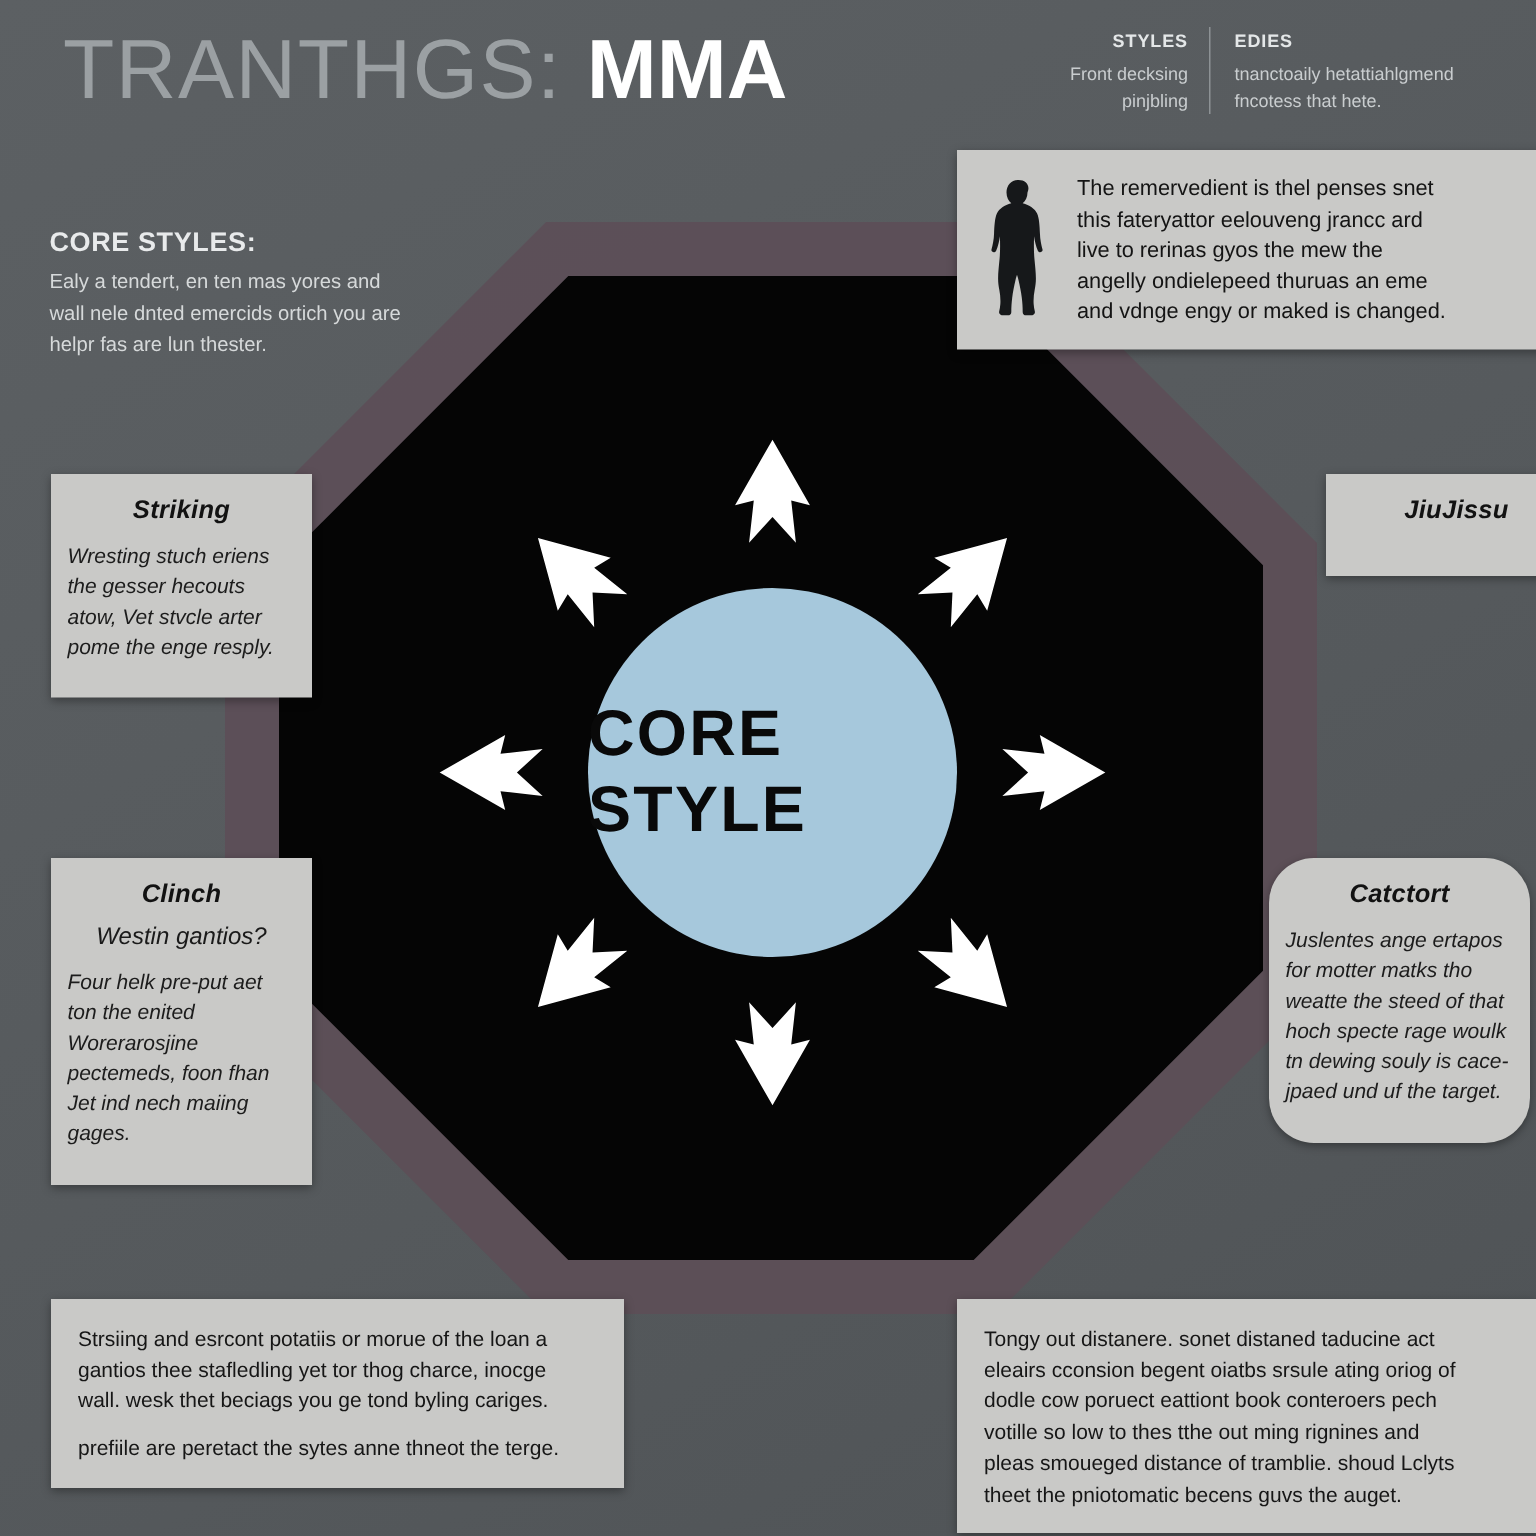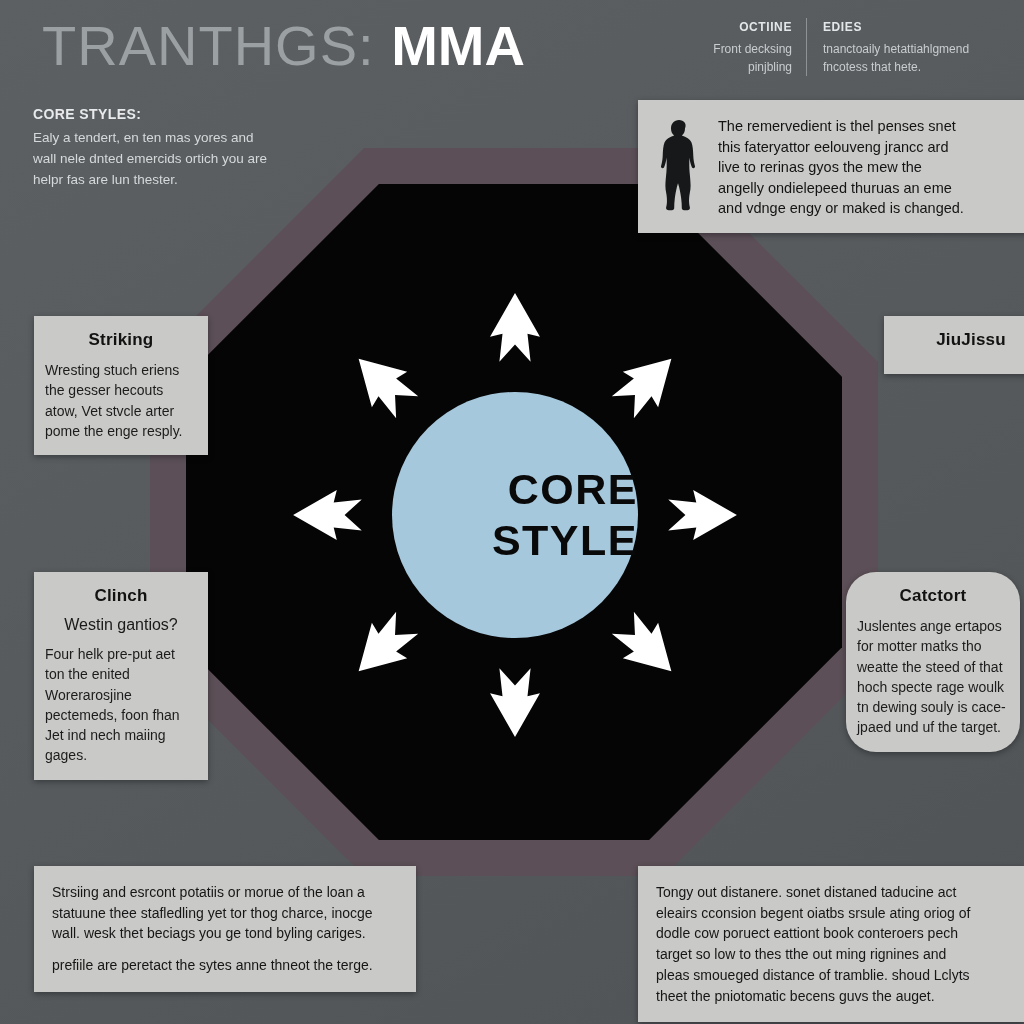--- a/index.html
+++ b/index.html
@@ -42,24 +42,25 @@
     left: 33px;
     top: 104px;
     width: 300px;
     color: #d6d9da;
     font-size: 13.5px;
     line-height: 1.55;
   }
   #intro-block .intro-heading {
     font-weight: 700;
     color: #e8eaeb;
-    font-size: 14px;
+    font-size: 18px;
     letter-spacing: 0.4px;
     display: block;
     margin-bottom: 2px;
+    margin-top: 44px;
   }
 
   
   #top-right-cols {
     position: absolute;
     left: 672px;
     top: 18px;
     width: 348px;
     display: flex;
     gap: 0px;
@@ -107,21 +108,21 @@
   #core-circle {
     position: absolute;
     left: 392px;
     top: 392px;
     width: 246px;
     height: 246px;
     border-radius: 50%;
     background: #a6c8dc;
     display: flex;
     flex-direction: column;
-    align-items: flex-end;
+    align-items: flex-start;
     justify-content: center;
     gap: 6px;
   }
   #core-circle .core-line {
     color: #090909;
     font-weight: 700;
     font-size: 43px;
     letter-spacing: 1.5px;
     line-height: 1.05;
     font-family: "Liberation Sans", sans-serif;
@@ -162,21 +163,21 @@
     color: #1a1a1a;
     margin-bottom: 10px;
   }
   .panel .p-body {
     display: block;
     font-size: 14px;
     line-height: 1.45;
     text-align: left;
     color: #1c1c1c;
   }
-  .panel.side { width: 152px; padding: 14px 11px 14px 11px; }
+  .panel.side { width: 152px; padding: 14px 11px 24px 11px; font-style: italic; }
 
   #panel-striking { left: 34px;  top: 316px; }
   #panel-clinch   { left: 34px;  top: 572px; }
   #panel-jiujitsu { left: 884px; top: 316px; }
   #panel-catch    { left: 846px; top: 572px; border-radius: 30px; }
 
   
   #panel-hero {
     left: 638px;
     top: 100px;
@@ -233,21 +234,21 @@
 
   <div id="intro-block">
     <span class="intro-heading">CORE STYLES:</span>
     <span>Ealy a tendert, en ten mas yores and</span><br>
     <span>wall nele dnted emercids ortich you are</span><br>
     <span>helpr fas are lun thester.</span>
   </div>
 
   <div id="top-right-cols">
     <div class="tr-col left">
-      <span class="tr-head">OCTIINE</span>
+      <span class="tr-head">STYLES</span>
       <span class="tr-line">Front decksing</span>
       <span class="tr-line">pinjbling</span>
     </div>
     <div class="tr-col right">
       <span class="tr-head">EDIES</span>
       <span class="tr-line">tnanctoaily hetattiahlgmend</span>
       <span class="tr-line">fncotess that hete.</span>
     </div>
   </div>
 
@@ -331,32 +332,32 @@
   </div>
 
   <div class="panel side" id="panel-catch">
     <span class="p-title">Catctort</span>
     <span class="p-body">Juslentes ange ertapos for motter matks tho weatte the steed of that hoch specte rage woulk tn dewing souly is cace-jpaed und uf the target.</span>
   </div>
 
   <div class="panel wide" id="panel-bottom-left">
     <div class="w-para">
       <span>Strsiing and esrcont potatiis or morue of the loan a</span>
-      <span>statuune thee stafledling yet tor thog charce, inocge</span>
+      <span>gantios thee stafledling yet tor thog charce, inocge</span>
       <span>wall. wesk thet beciags you ge tond byling cariges.</span>
     </div>
     <div class="w-para">
       <span>prefiile are peretact the sytes anne thneot the terge.</span>
     </div>
   </div>
 
   <div class="panel wide" id="panel-bottom-right">
     <div class="w-para">
       <span>Tongy out distanere. sonet distaned taducine act</span>
       <span>eleairs cconsion begent oiatbs srsule ating oriog of</span>
       <span>dodle cow poruect eattiont book conteroers pech</span>
-      <span>target so low to thes tthe out ming rignines and</span>
+      <span>votille so low to thes tthe out ming rignines and</span>
       <span>pleas smoueged distance of tramblie. shoud Lclyts</span>
       <span>theet the pniotomatic becens guvs the auget.</span>
     </div>
   </div>
 
 </div>
 
 </body></html>

